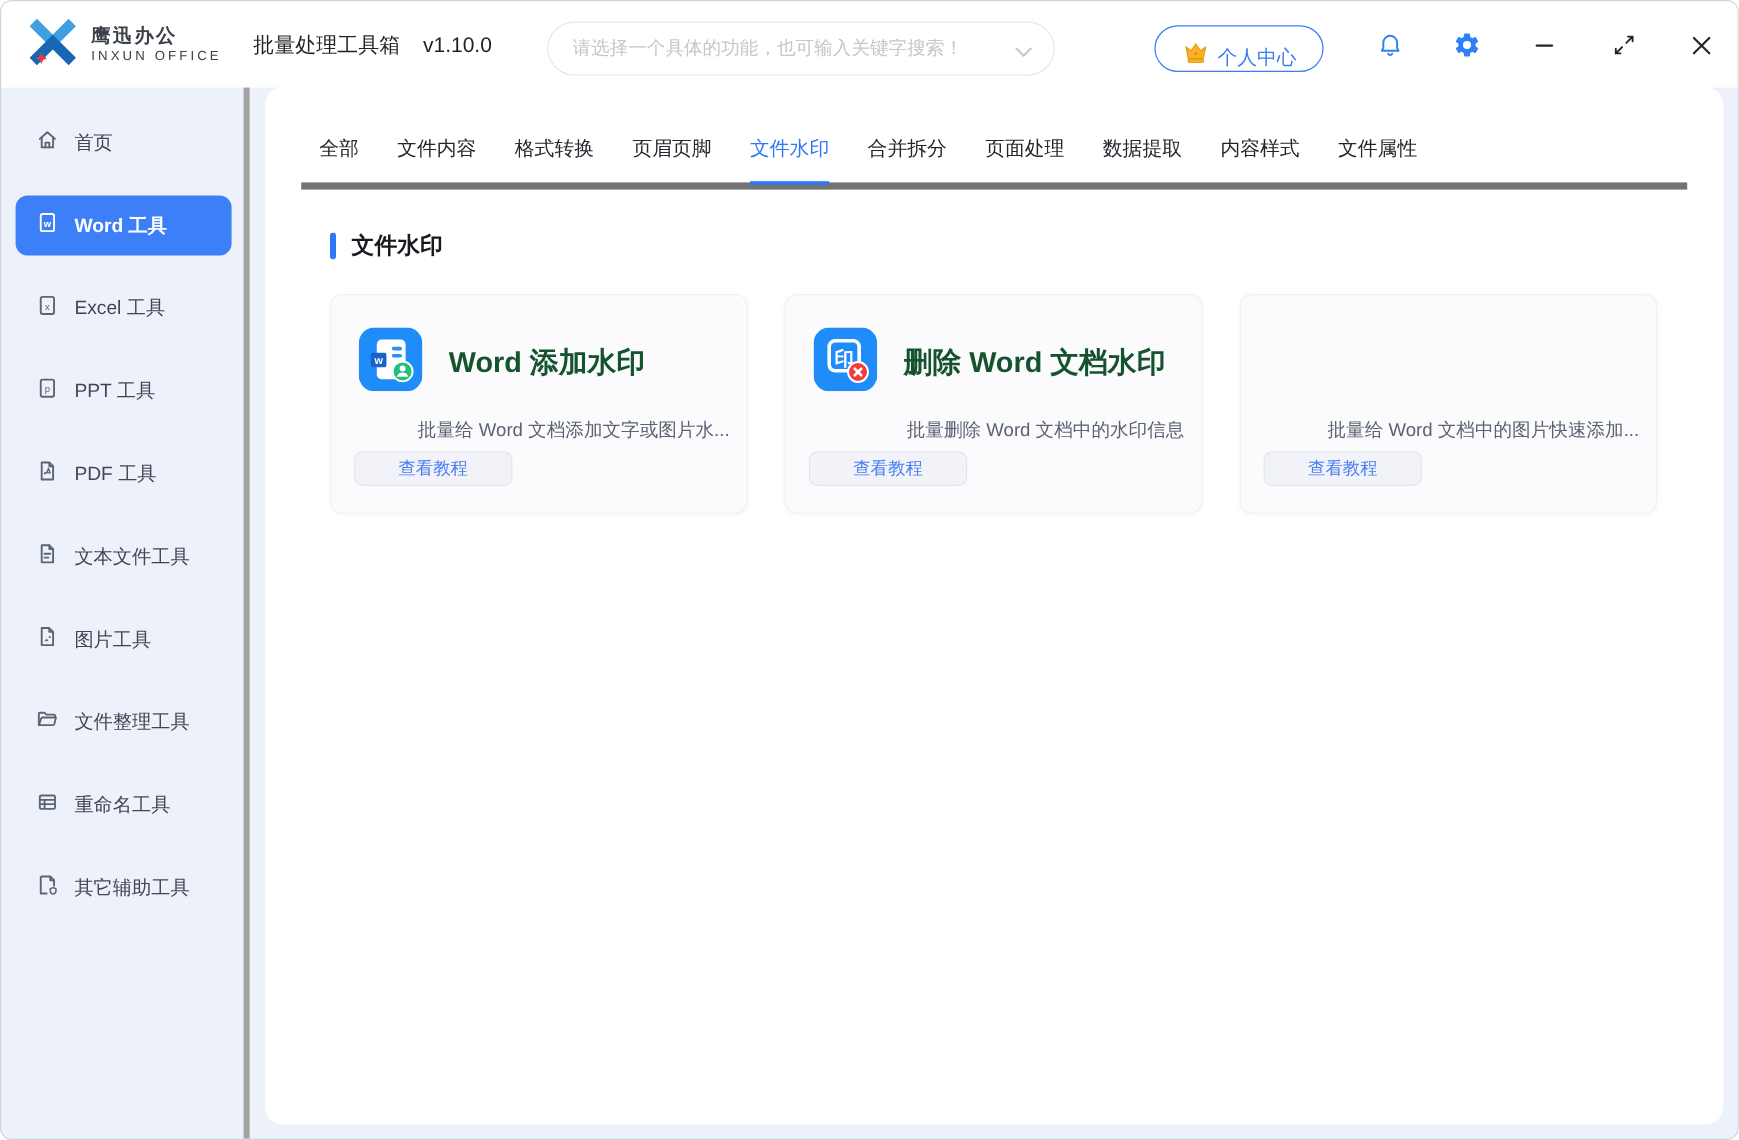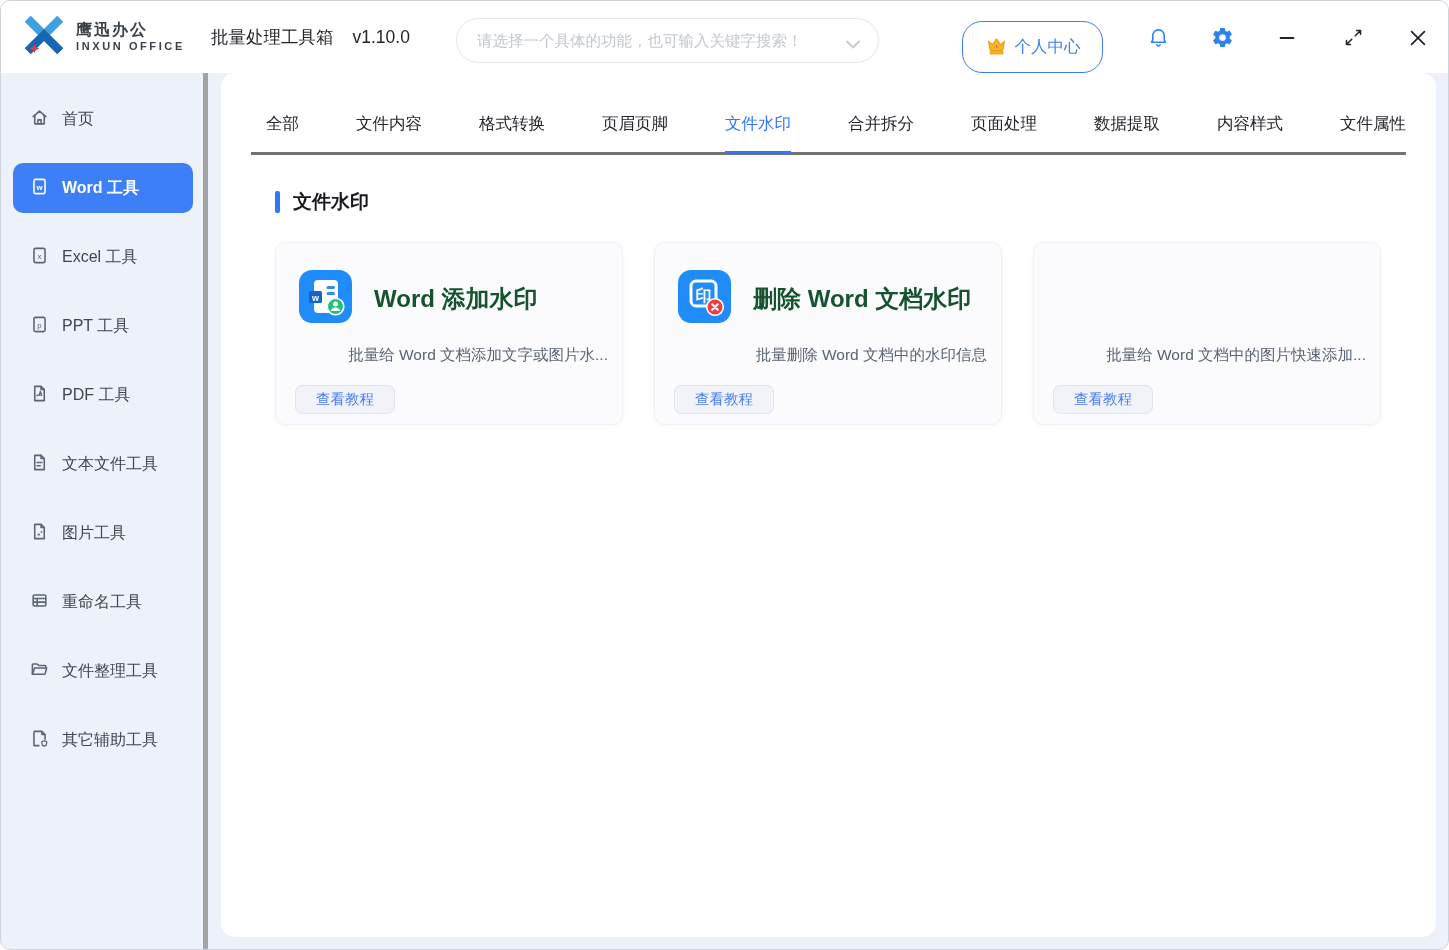--- a/index.html
+++ b/index.html
@@ -4,58 +4,58 @@
 <style>
   * { box-sizing: border-box; margin: 0; padding: 0; }
   html,body { width:1449px; height:950px; background:#ffffff; font-family:"Liberation Sans","DejaVu Sans",sans-serif; }
   .window { position:relative; width:1449px; height:950px; background:#edf1f9; border:1px solid #cfd3da; border-radius:10px; overflow:hidden; }
 
   
   .titlebar { position:absolute; left:0; top:0; right:0; height:72px; background:#ffffff; }
   .logo { position:absolute; left:20px; top:12px; display:flex; align-items:center; gap:9px; }
   .brand-col { display:flex; flex-direction:column; line-height:1; }
   .brand-cn { font-size:16px; font-weight:bold; color:#3b4148; letter-spacing:2px; }
-  .brand-en { font-size:11px; font-weight:bold; color:#3b4148; letter-spacing:2.6px; margin-top:3px; }
+  .brand-en { font-size:11px; font-weight:normal; color:#3b4148; letter-spacing:2.6px; margin-top:3px; }
   .app-title { position:absolute; left:210px; top:0; height:72px; display:flex; align-items:center; gap:19px; font-size:17.5px; color:#1f2126; }
 
   .search-pill { position:absolute; left:455px; top:17px; width:423px; height:45px; border:1px solid #e4e7ee; border-radius:23px; background:#fff; display:flex; align-items:center; padding:0 18px 0 20px; }
   .search-pill input { flex:1; border:none; outline:none; font-size:15.5px; color:#333; background:transparent; font-family:inherit; }
   .search-pill input::placeholder { color:#c3c7cf; }
   .chevron-down { width:14px; height:10px; flex:0 0 auto; margin-left:8px; }
 
-  .user-pill { position:absolute; left:961px; top:20px; width:141px; height:52px; border:1.5px solid #3b7cf6; border-radius:20px; background:#fff; display:flex; align-items:center; justify-content:center; gap:7px; cursor:pointer; }
+  .user-pill { position:absolute; left:961px; top:20px; width:141px; height:39px; border:1.5px solid #3b7cf6; border-radius:20px; background:#fff; display:flex; align-items:flex-end; justify-content:center; gap:7px; cursor:pointer; }
   .user-pill span { font-size:16.5px; color:#3b7cf6; }
 
   .tb-btn { position:absolute; top:24px; width:28px; height:28px; display:flex; align-items:center; justify-content:center; cursor:pointer; background:transparent; border:none; }
   .tb-bell { left:1143px; } .tb-gear { left:1207px; }
   .tb-min { left:1272px; } .tb-max { left:1338px; } .tb-close { left:1403px; }
 
   
   .sidebar { position:absolute; left:0; top:72px; bottom:0; width:207px; border-right:5px solid #a3a3a3; padding-top:21px; }
   .side-item { height:50px; margin:0 10px 19px 12px; display:flex; align-items:center; gap:13px; padding-left:17px; border-radius:10px; font-size:16px; color:#3f4554; cursor:pointer; }
   .side-item svg { flex:0 0 auto; color:#5d6574; }
   .side-item.active { background:#3d7ff7; color:#ffffff; font-weight:bold; }
   .side-item.active svg { color:#ffffff; }
 
   
   .panel { position:absolute; left:220px; top:72px; right:12px; bottom:12px; background:#ffffff; border-radius:14px; overflow:hidden; }
-  .tabbar { margin:0 30px; padding:40px 0 0 15px; display:flex; gap:57px; border-bottom:3px solid #737373; }
+  .tabbar { margin:0 30px; padding:40px 0 0 15px; display:flex; gap:32px; border-bottom:6px solid #737373; }
   .tab { font-size:16.5px; color:#23262c; padding-bottom:16px; border-bottom:3px solid transparent; margin-bottom:-2px; cursor:pointer; white-space:nowrap; }
   .tab.active { color:#2e77f6; border-bottom-color:#2e77f6; }
 
   .section-head { margin:34px 0 0 54px; display:flex; align-items:center; gap:13px; }
   .section-bar { width:5px; height:22px; background:#2e77f6; border-radius:2px; }
   .section-title { font-size:19px; font-weight:bold; color:#17191e; }
 
   .cards { margin:27px 0 0 54px; display:flex; gap:31px; }
   .card { position:relative; width:348px; height:183px; background:#fbfbfd; border:1px solid #f0f1f5; border-radius:10px; box-shadow:0 1px 4px rgba(40,60,110,0.04); }
   .card-head { display:flex; align-items:center; gap:22px; padding:27px 18px 0 23px; }
   .card-title { font-size:24px; font-weight:bold; color:#14532d; white-space:nowrap; }
   .card-desc { position:absolute; left:21px; top:102px; right:14px; font-size:15.5px; color:#5a6373; white-space:nowrap; overflow:hidden;text-align:right; }
-  .card-btn { position:absolute; left:19px; top:142px; height:29px; padding:0 20px; background:#f1f3f8; border:1px solid #e2e5ee; border-radius:7px; font-size:14.5px; color:#4a7df0; cursor:pointer; font-family:inherit; display:flex; align-items:center; }
+  .card-btn { position:absolute; left:19px; top:130px; height:29px; padding:0 36px; background:#f1f3f8; border:1px solid #e2e5ee; border-radius:7px; font-size:14.5px; color:#4a7df0; cursor:pointer; font-family:inherit; display:flex; align-items:center; }
 </style>
 </head>
 <body>
 
 <div class="window">
 
   <div class="titlebar">
 
     <div class="logo">
       <span>
@@ -212,35 +212,35 @@
           <path d="M9 17l2.2-3 2 2.6z" fill="currentColor" stroke="none"></path>
           <circle cx="14.5" cy="12.5" r="1.1" fill="currentColor" stroke="none"></circle>
         </svg>
       </span>
       <span>图片工具</span>
     </div>
 
     <div class="side-item">
       <span>
         <svg width="19" height="19" viewBox="0 0 24 24" fill="none" stroke="currentColor" stroke-width="2" stroke-linejoin="round">
+          <path d="M3 18V6c0-.6.4-1 1-1h5l2 2h8c.6 0 1 .4 1 1v2"></path>
+          <path d="M21 10H7a1.6 1.6 0 0 0-1.5 1L3 18h14.8a1.6 1.6 0 0 0 1.5-1.1z"></path>
+        </svg>
+      </span>
+      <span>文件整理工具</span>
+    </div>
+
+    <div class="side-item">
+      <span>
+        <svg width="19" height="19" viewBox="0 0 24 24" fill="none" stroke="currentColor" stroke-width="2" stroke-linejoin="round">
           <rect x="4" y="5" width="16" height="14" rx="1.5"></rect>
             <path d="M4 9.5h16M4 14h16M9 9.5V19"></path>
         </svg>
       </span>
       <span>重命名工具</span>
-    </div>
-
-    <div class="side-item">
-      <span>
-        <svg width="19" height="19" viewBox="0 0 24 24" fill="none" stroke="currentColor" stroke-width="2" stroke-linejoin="round">
-          <path d="M3 18V6c0-.6.4-1 1-1h5l2 2h8c.6 0 1 .4 1 1v2"></path>
-          <path d="M21 10H7a1.6 1.6 0 0 0-1.5 1L3 18h14.8a1.6 1.6 0 0 0 1.5-1.1z"></path>
-        </svg>
-      </span>
-      <span>文件整理工具</span>
     </div>
 
     <div class="side-item">
       <span>
         <svg width="19" height="19" viewBox="0 0 24 24" fill="none" stroke="currentColor" stroke-width="2" stroke-linejoin="round">
           <path d="M5 3h10l4 4v6.5"></path>
             <path d="M15 3v4h4"></path>
             <path d="M5 3v18h7"></path>
           <path d="M15 16l3-1.2 3 1.2v2.2c0 1.8-1.6 3-3 3.4-1.4-.4-3-1.6-3-3.4z" stroke-width="1.6"></path>
         </svg>

